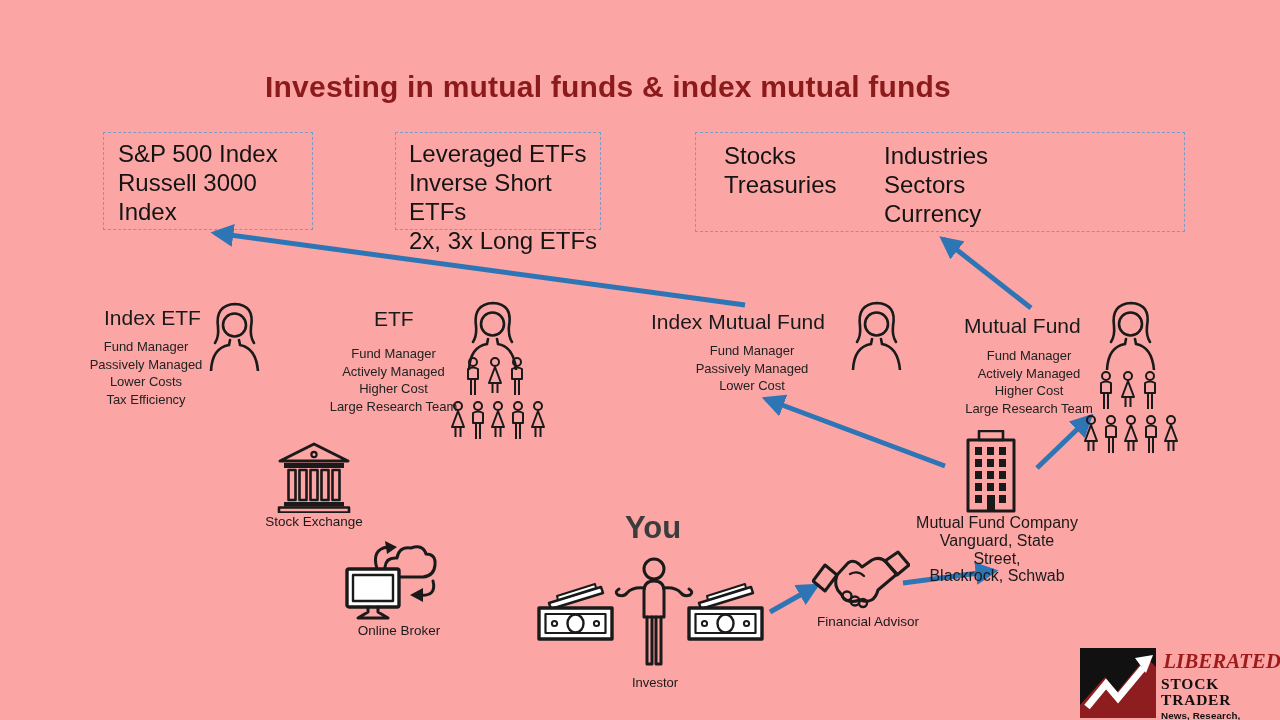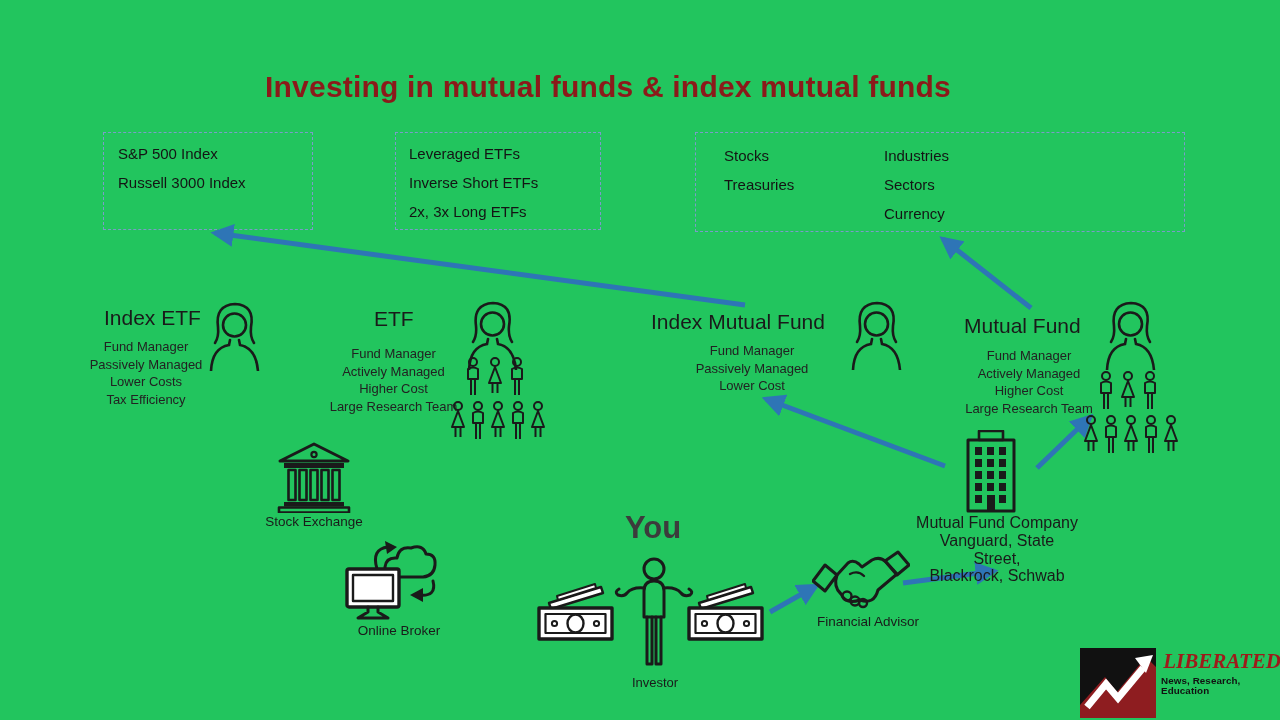--- a/index.html
+++ b/index.html
@@ -1,22 +1,22 @@
 <!DOCTYPE html>
 <html><head>
 <meta charset="utf-8">
 <style>
   html,body{margin:0;padding:0;background:#fff;}
-  .canvas{position:relative;width:1280px;height:720px;background:#22c55e;overflow:hidden;
+  .canvas{position:relative;width:1280px;height:720px;background:#fca5a5;overflow:hidden;
           font-family:"Liberation Sans",sans-serif;color:#1a1a1a;}
   .abs{position:absolute;}
   .title{position:absolute;left:40px;top:70px;width:1136px;text-align:center;
          font-size:30px;font-weight:bold;color:#8B1A1A;letter-spacing:0.2px;}
   .dashbox{position:absolute;box-sizing:border-box;border:1.6px dashed #7B9CC9;
-           font-size:15px;line-height:29px;color:#141414;padding-top:6px;}
+           font-size:24px;line-height:29px;color:#141414;padding-top:6px;}
   .box1{left:103px;top:132px;width:210px;height:98px;padding-left:14px;}
   .box2{left:395px;top:132px;width:206px;height:98px;padding-left:13px;}
   .box3{left:695px;top:132px;width:490px;height:100px;display:flex;padding-left:28px;padding-top:8px;}
   .box3 .col{width:160px;}
   .box3 .col.c2{width:153px;}
   .fund-title{position:absolute;font-size:21px;color:#1a1a1a;white-space:nowrap;}
   .traits{position:absolute;text-align:center;font-size:13px;line-height:17.6px;color:#222;}
   .lbl{position:absolute;text-align:center;font-size:13.5px;color:#1a1a1a;}
   .lbl-sm{font-size:16px;line-height:17.8px;}
   .you{position:absolute;left:592px;top:510px;width:122px;text-align:center;
@@ -255,16 +255,17 @@
   </div>
 
   <svg class="abs" style="left:1080px;top:648px;" width="76" height="70" viewBox="0 0 76 70">
     <rect x="0" y="0" width="76" height="70" fill="#111111"></rect>
     <polygon points="0,70 0,57 25,29 37,44 66,9 76,19 76,70" fill="#8E1D20"></polygon>
     <polyline points="7,59 26,36 38,50 63,20" stroke="#ffffff" stroke-width="7" fill="none"></polyline>
     <polygon points="73,7 55,10 66,25" fill="#ffffff"></polygon>
   </svg>
   <div class="logo-text">
     <div class="logo-brand">LIBERATED</div>
+    <div class="logo-sub">STOCK TRADER</div>
     <div class="logo-tag">News, Research, Education</div>
   </div>
 
 </div>
 
 </body></html>

